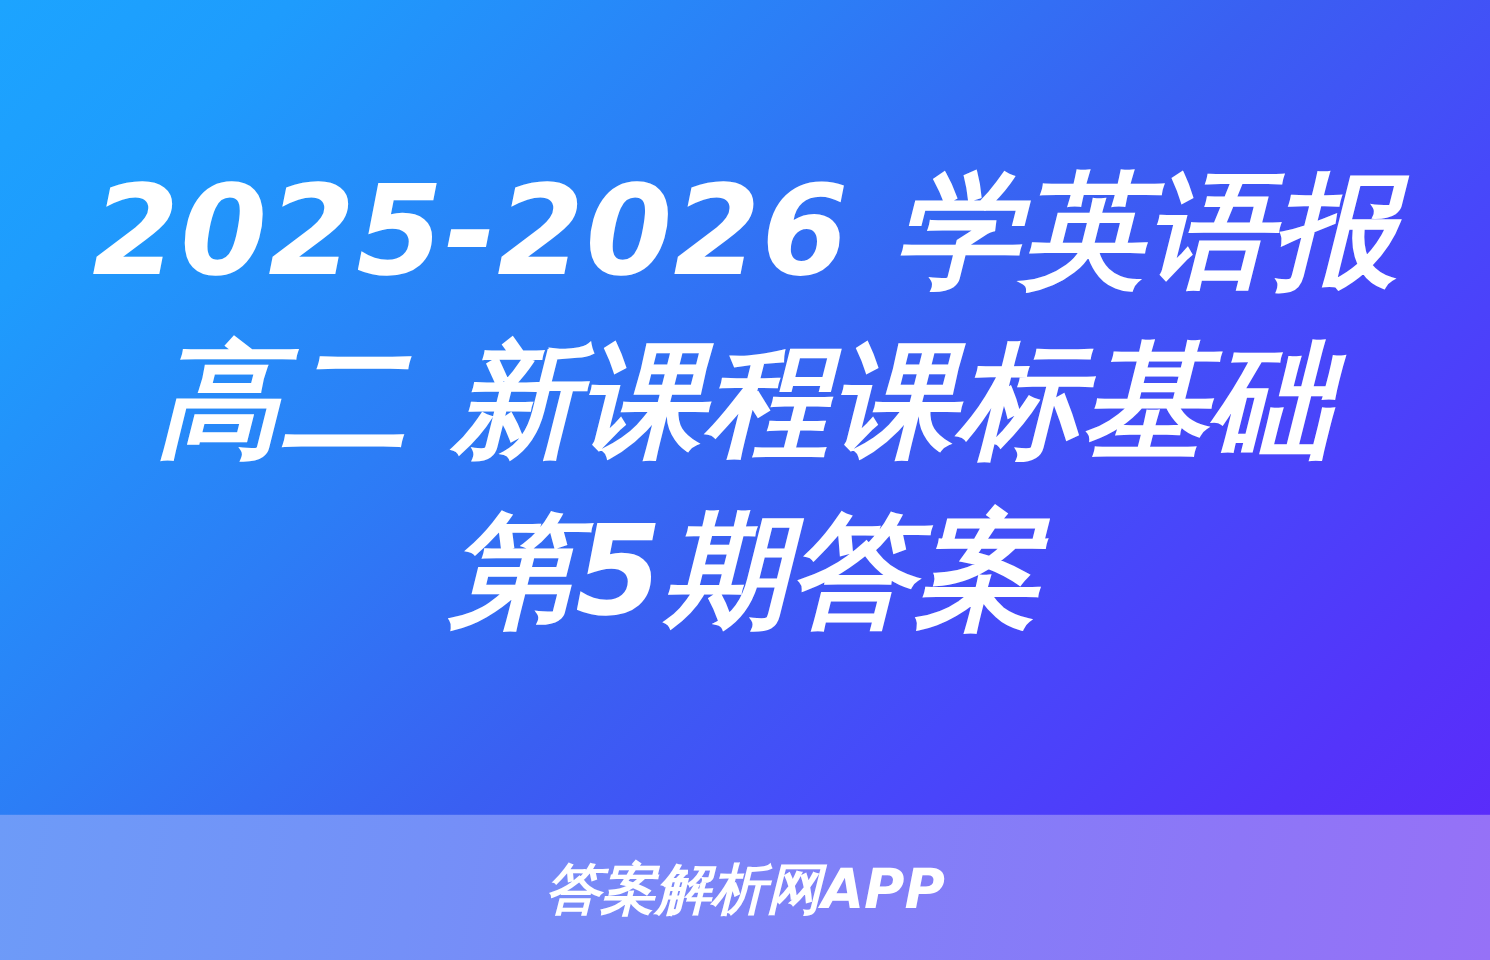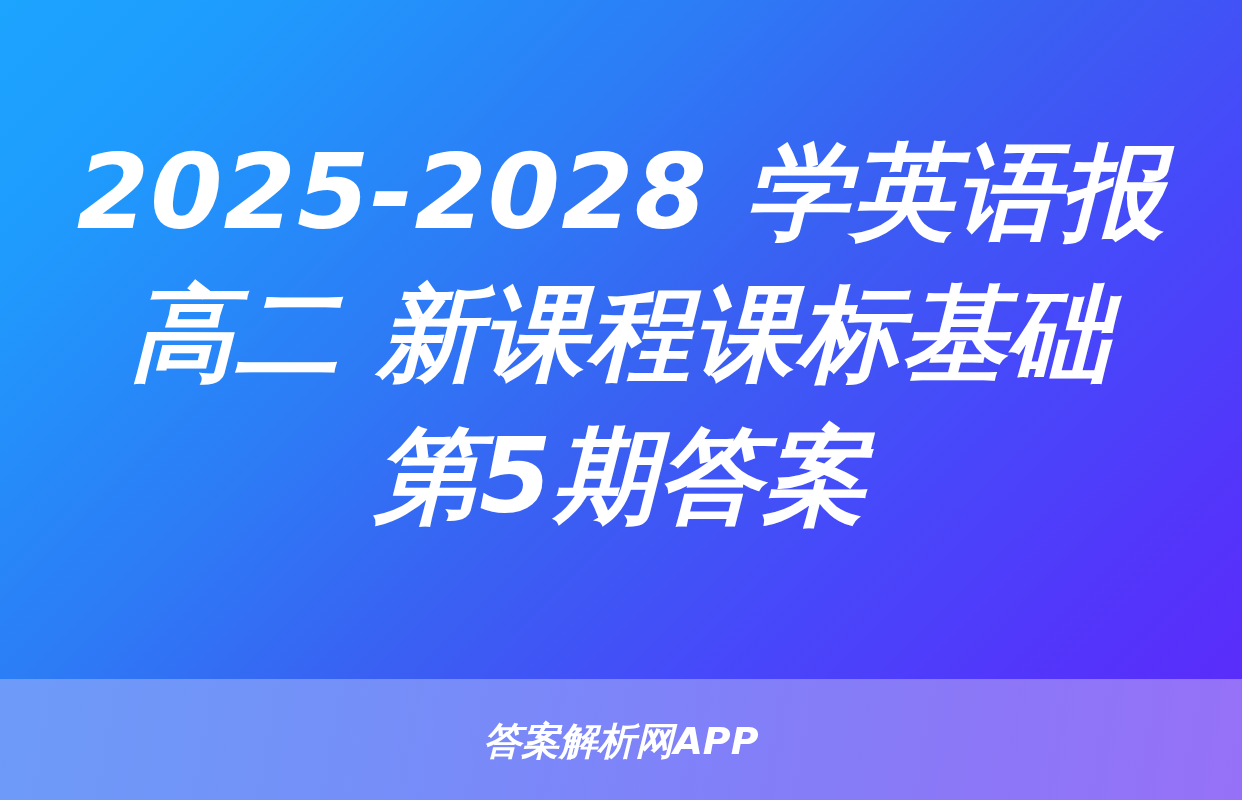--- a/index.html
+++ b/index.html
@@ -84,35 +84,35 @@
       #8180F8  58%,
       #8D76F7  82%,
       #9671F7 100%
     );
   }
 
   .footer-brand {
     margin: 0;
     color: #FFFFFF;
     font-family: "DejaVu Sans", "Liberation Sans", sans-serif;
-    font-size: 38px;
+    font-size: 46px;
     line-height: 1;
     font-weight: 700;
     font-style: italic;
     letter-spacing: 0px;
     white-space: nowrap;
     transform: translateY(1px);
   }
 </style>
 </head>
 <body>
 
 <div id="poster">
 
   <div class="hero">
-    <h1 class="hero-title">2025-2028 学英语报 高二 新课程课标基础 第5期答案</h1>
+    <h1 class="hero-title">2025-2026 学英语报 高二 新课程课标基础 第5期答案</h1>
   </div>
 
   <div class="footer-bar">
     <div class="footer-brand">答案解析网APP</div>
   </div>
 
 </div>
 
 </body></html>

